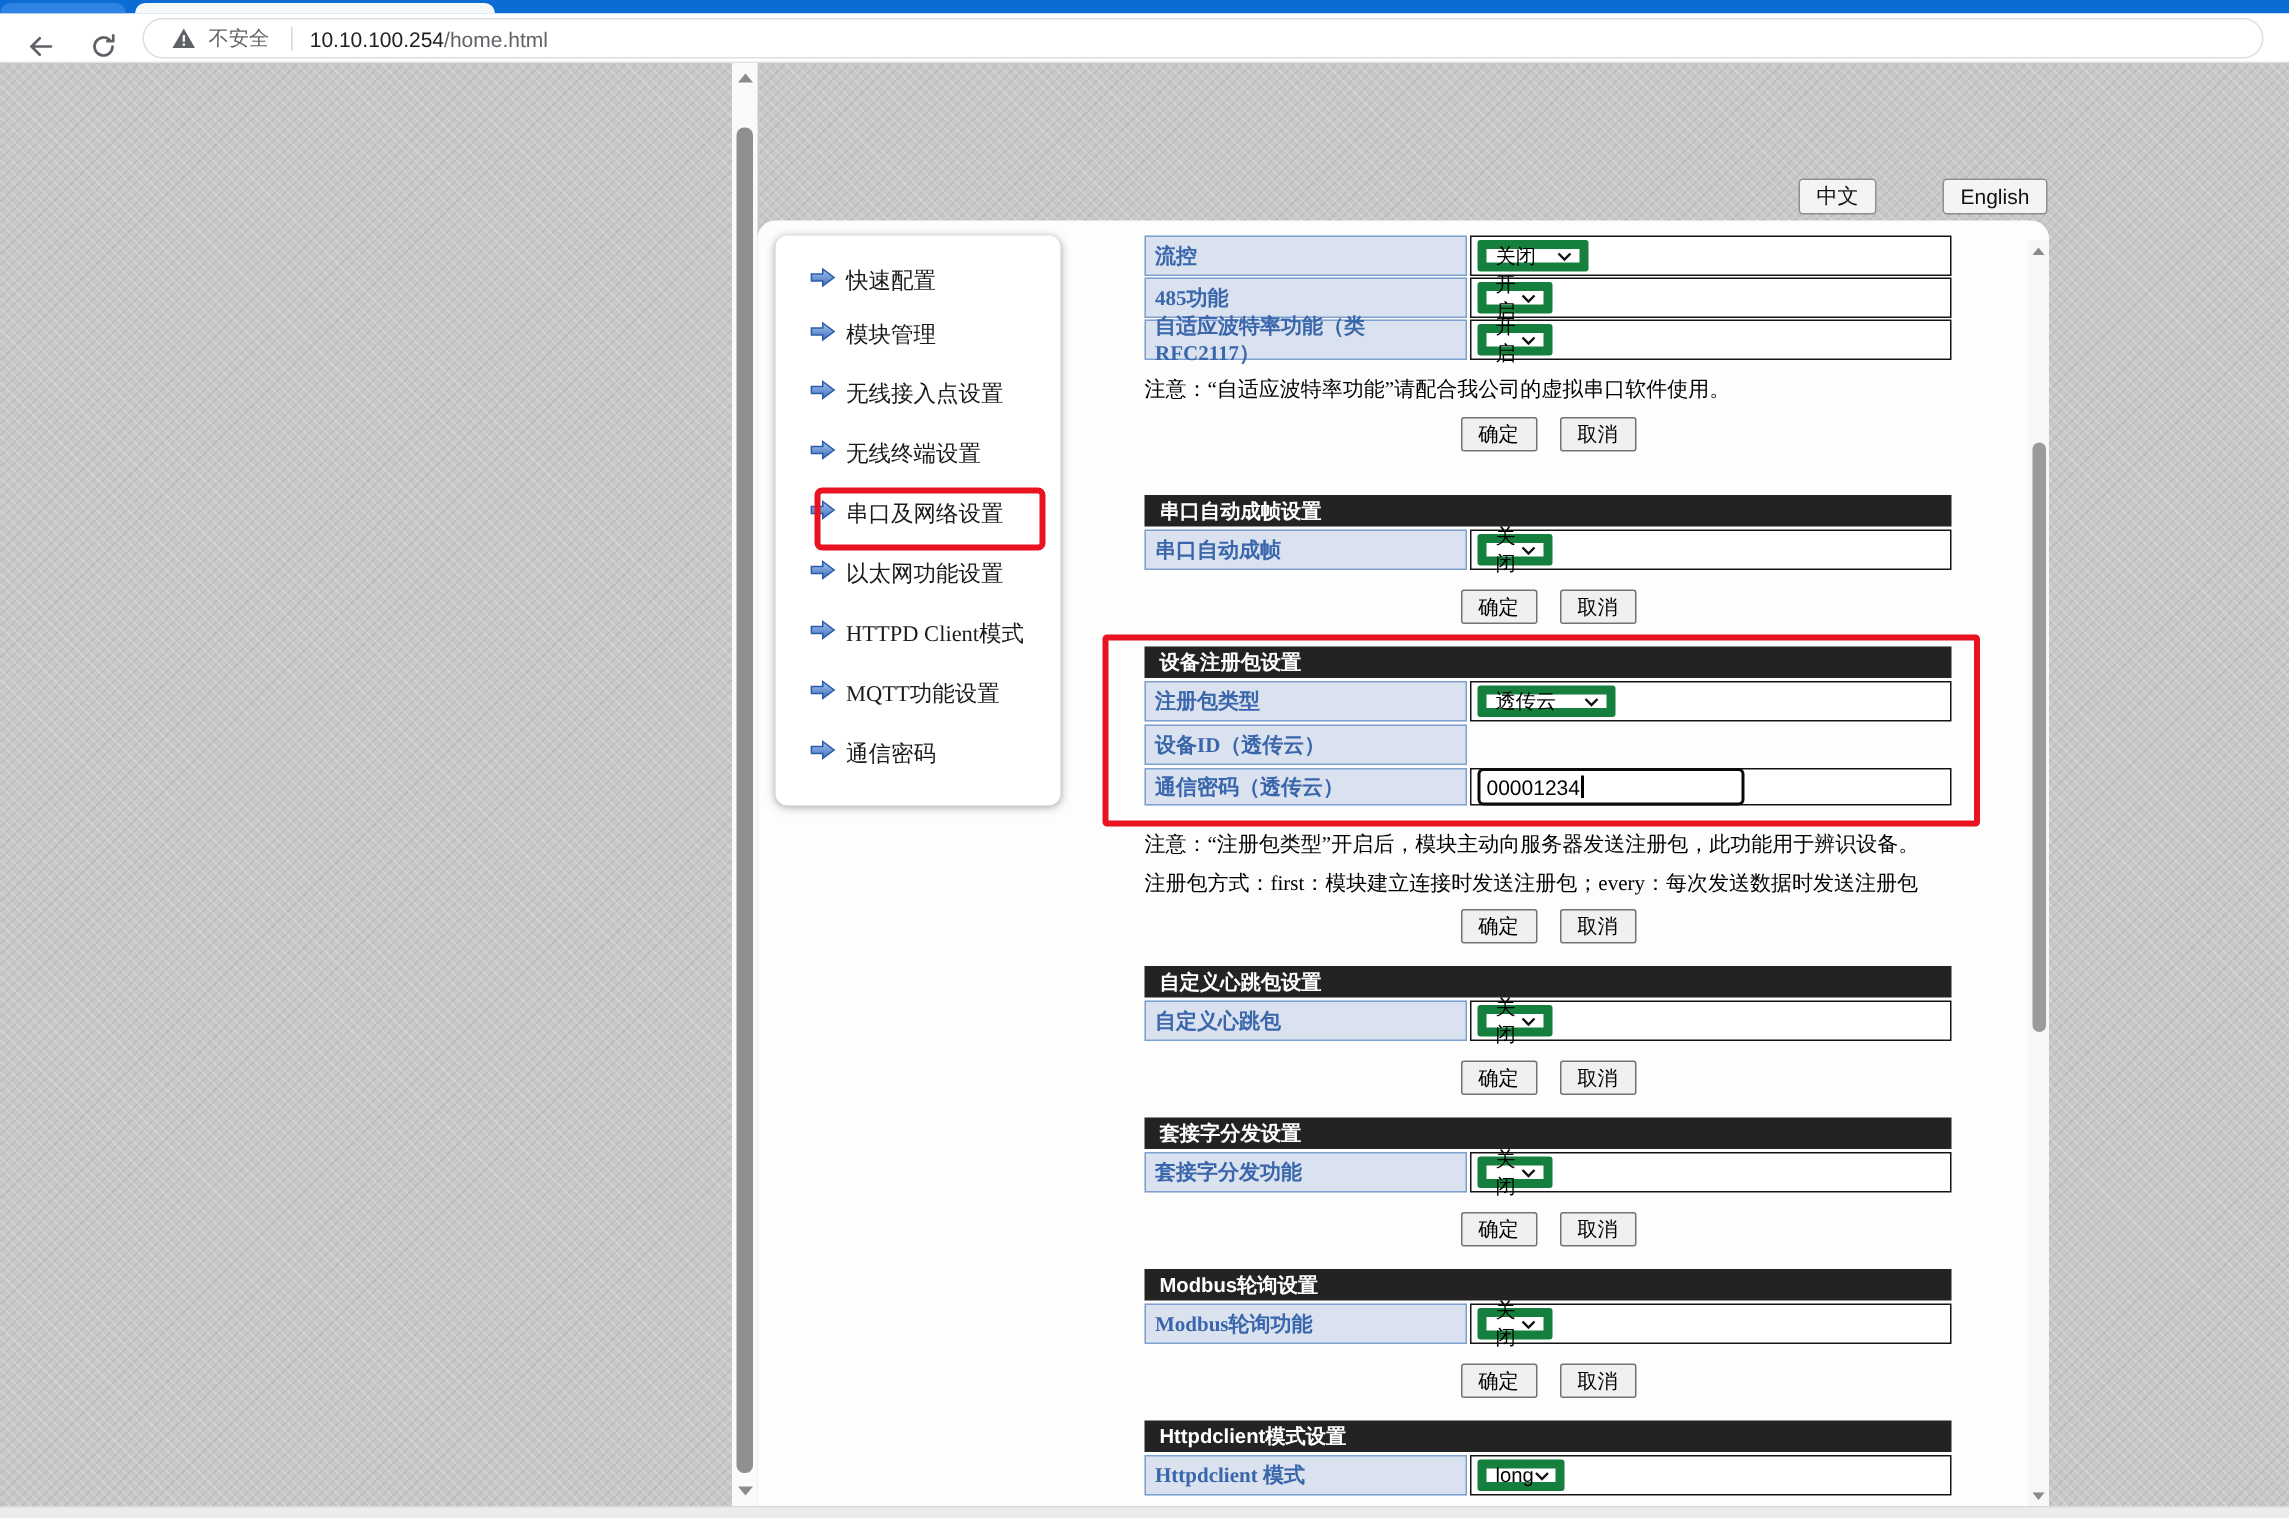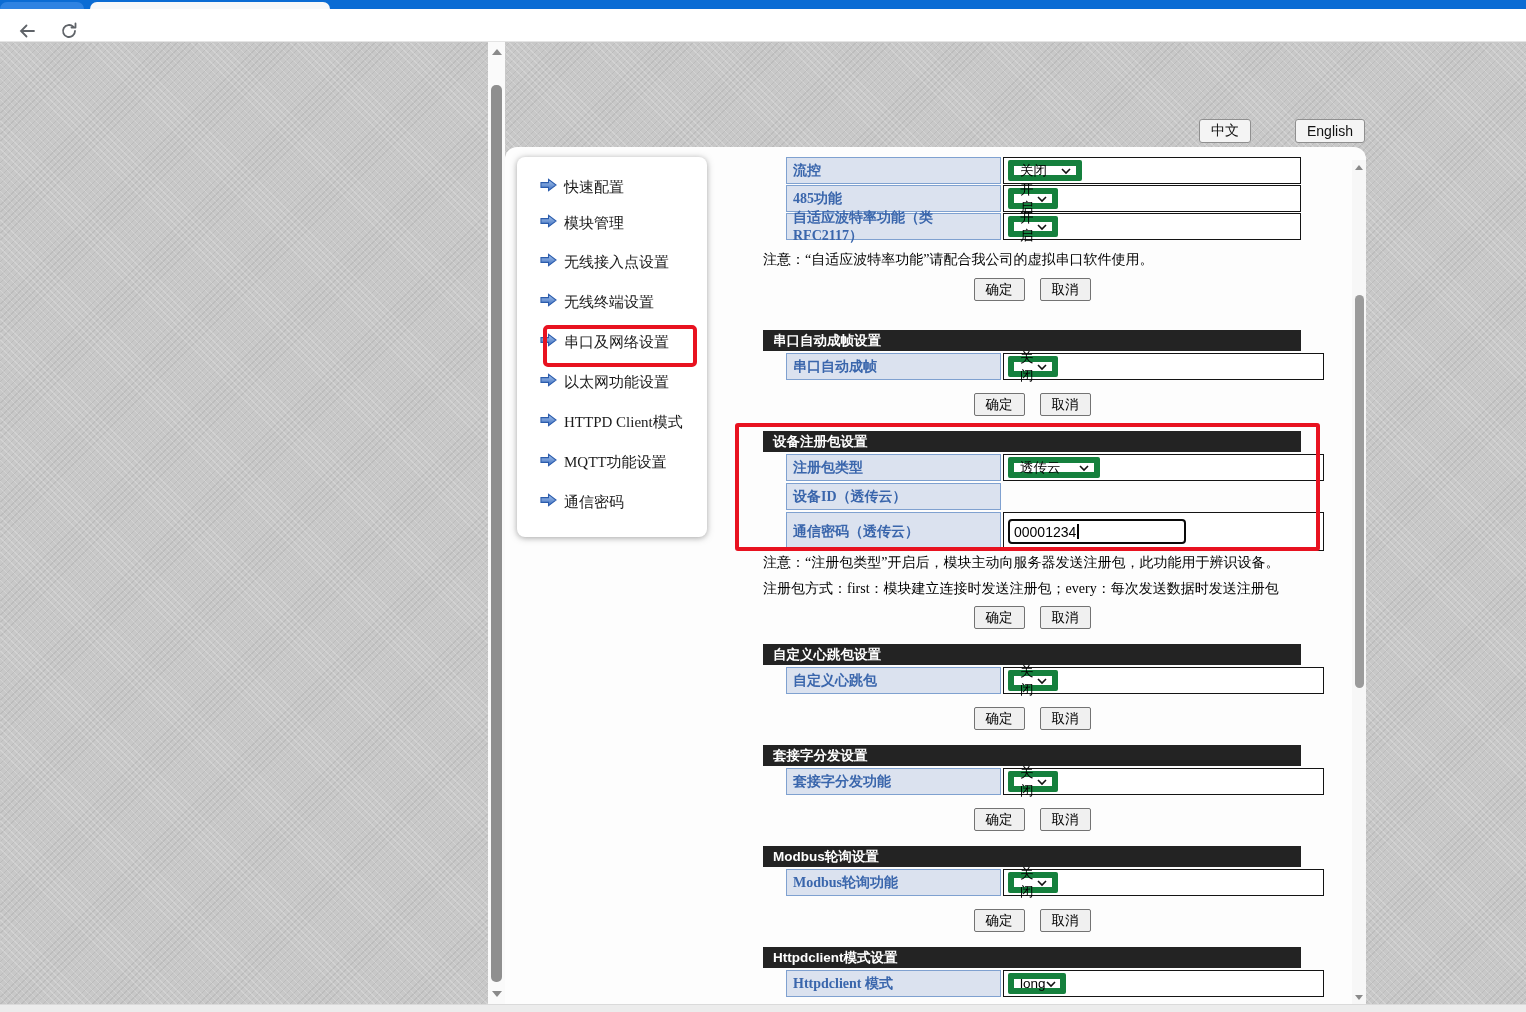--- a/index.html
+++ b/index.html
@@ -46,21 +46,21 @@
 
   
   .sidebar { position:absolute; left:517px; top:115px; width:190px; height:380px; background:#fff; border-radius:8px; box-shadow:0 1px 6px rgba(90,90,90,.55); }
   .menu-item { position:absolute; left:23px; height:20px; display:flex; align-items:center; gap:7px; cursor:pointer; }
   .menu-item .mlabel { font:15px "Liberation Serif",serif; color:#1a1a1a; white-space:nowrap; }
 
   
   .content { position:absolute; left:763px; top:115px; width:538px; height:855px; }
   .blk { position:absolute; left:0; width:538px; }
   .sec-hdr { height:21px; background:#232323; color:#fff; font:bold 13.5px "Liberation Sans",sans-serif; display:flex; align-items:center; padding-left:10px; }
-  .row { display:flex; gap:2px; height:27px;margin-left:23px; }
+  .row { display:flex; gap:2px; height:27px; }
   .row-label { width:215px; background:#dbe2ef; border:1px solid #7fa1d0; color:#3a66ac; font:bold 14px "Liberation Serif",serif; display:flex; align-items:center; padding-left:6px; }
   .row-value { flex:1; background:#fff; border:1px solid #141414; display:flex; align-items:center; padding-left:4px; }
   .sel { display:inline-flex; align-items:center; justify-content:space-between; border:6px solid #15803d; border-radius:2px; background:#fff; height:21px; padding:0 5px 0 6px; font:13.5px "Liberation Sans",sans-serif; cursor:pointer; }
   .tin { border:1px solid #111; border-radius:3px; height:21px; display:inline-flex; align-items:center; padding:0 4px; font:14px "Liberation Sans",sans-serif; background:#fff; }
   .tin.focused { border:2.5px solid #0a0a0a; border-radius:4px; height:25px; }
   .caret { display:inline-block; width:1.5px; height:15px; background:#000; margin-left:1px; }
   .note { font:14px "Liberation Serif",serif; color:#000; }
   .btnrow { display:flex; justify-content:center; gap:15px; }
   .btn { height:23px; padding:0 11px; background:#f0f0f0; border:1px solid #737373; border-radius:2px; font:13.5px "Liberation Sans",sans-serif; color:#000; display:flex; align-items:center; cursor:pointer; }
 
@@ -85,20 +85,32 @@
     <div class="nav-ico" style="left:14px">
       <svg width="18" height="18" viewBox="0 0 18 18">
           <path d="M16 9 H3 M8.5 3.5 L3 9 l5.5 5.5" stroke="#5f6368" stroke-width="1.8" fill="none" stroke-linecap="round"></path>
         </svg>
     </div>
     <div class="nav-ico" style="left:56px">
       <svg width="18" height="18" viewBox="0 0 18 18">
           <path d="M15 9 a6 6 0 1 1 -1.8 -4.3" stroke="#5f6368" stroke-width="1.8" fill="none" stroke-linecap="round"></path>
           <path d="M15.5 1.5 v4 h-4" stroke="#5f6368" stroke-width="1.8" fill="none" stroke-linecap="round" stroke-linejoin="round"></path>
         </svg>
+    </div>
+    <div class="addr">
+      <span class="warn">
+        <svg width="17" height="15" viewBox="0 0 17 15">
+            <path d="M8.5 1 L16 14 H1 Z" fill="#5f6368"></path>
+            <rect x="7.8" y="5.4" width="1.5" height="4.4" fill="#fff"></rect>
+            <rect x="7.8" y="11" width="1.5" height="1.5" fill="#fff"></rect>
+          </svg>
+      </span>
+      <span class="sec-label">不安全</span>
+      <span class="divider"></span>
+      <span class="url"><span>10.10.100.254</span><span class="path">/home.html</span></span>
     </div>
   </div>
 
   <div class="page">
 
     <div class="sbar sbar-left">
       <div class="arr" style="top:7px">
           <div class="tri-up"></div>
         </div>
       <div class="thumb"></div>
@@ -243,21 +255,21 @@
               <span>透传云</span>
               <span><svg width="10" height="7" viewBox="0 0 10 7">
                   <path d="M1 1 l4 4 4-4" stroke="#111" stroke-width="1.6" fill="none"></path>
                 </svg></span>
             </div>
           </div>
       </div>
       <div class="blk row" style="top:326px">
         <div class="row-label">设备ID（透传云）</div>
       </div>
-      <div class="blk row" style="top:355px; height:39px">
+      <div class="blk row" style="top:355px; height:25px">
         <div class="row-label">通信密码（透传云）</div>
         <div class="row-value">
             <div class="tin focused" style="width:178px">
               <span>00001234</span>
               <span class="caret"></span>
             </div>
           </div>
       </div>
       <div class="blk note" style="top:397px">注意：“注册包类型”开启后，模块主动向服务器发送注册包，此功能用于辨识设备。</div>
       <div class="blk note" style="top:423px">注册包方式：first：模块建立连接时发送注册包；every：每次发送数据时发送注册包</div>

